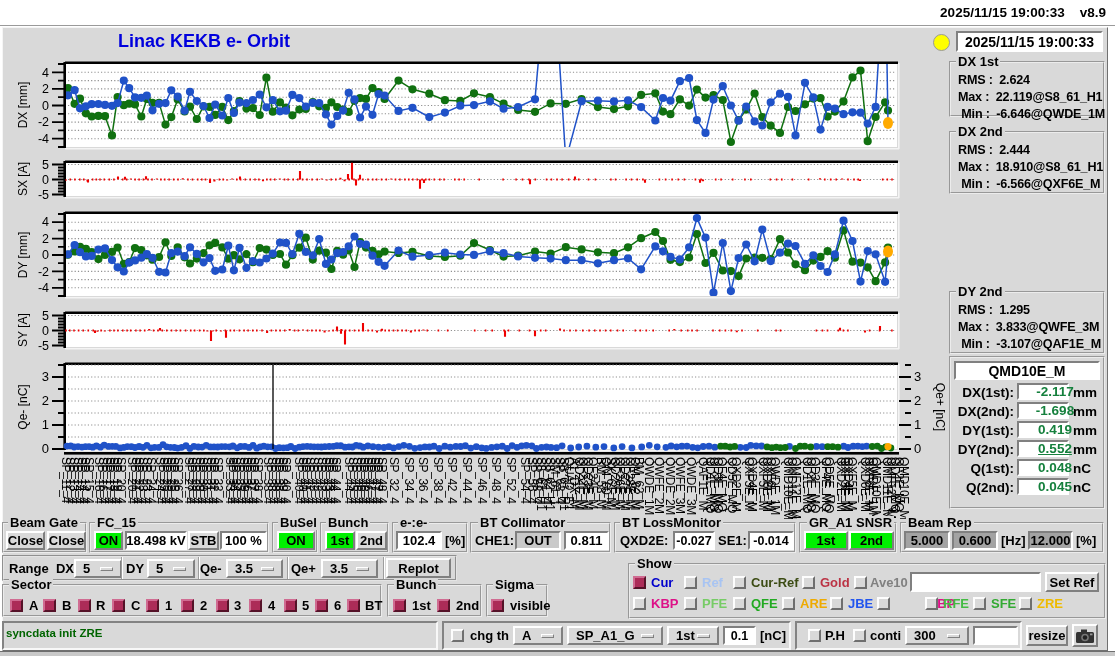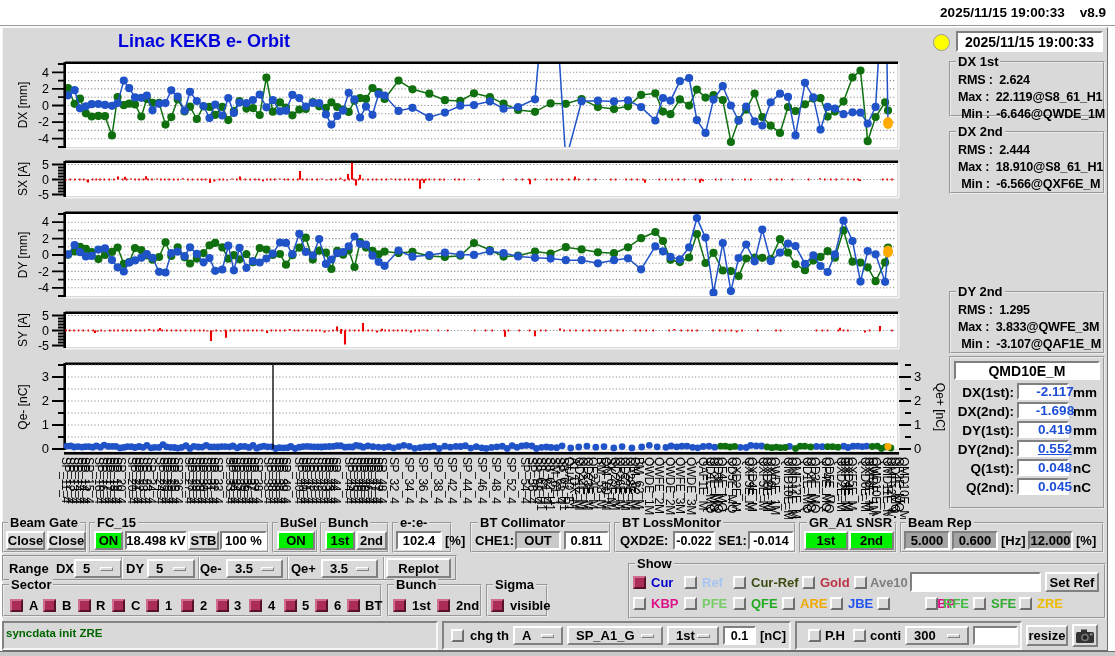--- a/index.html
+++ b/index.html
@@ -13,21 +13,21 @@
 .btn{position:absolute;display:flex;align-items:center;justify-content:center;font-weight:bold;font-size:13px;color:#000;white-space:nowrap;}
 .green{background:#00f000;}
 .pink{background:#a3a3a3;}
 .lbl{position:absolute;font-weight:bold;font-size:13px;color:#000;white-space:nowrap;line-height:15px;}
 .opt{position:absolute;background:#d9d9d9;border-top:2px solid #fff;border-left:2px solid #fff;border-bottom:2px solid #808080;border-right:2px solid #808080;font-weight:bold;font-size:13px;display:flex;align-items:center;}
 .opt .t{padding-left:7px;flex:1;}
 .opt .m{width:13px;height:4px;margin-right:7px;background:#d9d9d9;border-top:1.5px solid #fff;border-left:1.5px solid #fff;border-bottom:1.5px solid #808080;border-right:1.5px solid #808080;}
 .chk{position:absolute;width:13px;height:13px;border-top:2px solid #fdfdfd;border-left:2px solid #fdfdfd;border-bottom:2px solid #6f6f6f;border-right:2px solid #6f6f6f;background:#d9d9d9;}
 .chk.on{background:#ac2c58;border-top-color:#d06c92;border-left-color:#d06c92;border-bottom-color:#551228;border-right-color:#551228;}
 .spanel{position:absolute;border-top:2px solid #838383;border-left:2px solid #838383;border-bottom:2px solid #f8f8f8;border-right:2px solid #f8f8f8;}
-.red{color:#1d4ed8;padding-left:24px;}
+.red{color:#15803d;padding-left:24px;}
 </style></head><body>
 <div id="root">
 <div class="abs b" style="right:9px;top:5px;font-size:13.5px;">2025/11/15 19:00:33&nbsp;&nbsp;&nbsp;&nbsp;v8.9</div>
 <div class="abs" style="left:0;top:25px;width:1115px;height:1px;background:#9a9a9a;"></div>
 <div id="main"></div>
 <div class="abs b" style="left:118px;top:31px;font-size:18px;color:#0000dd;">Linac KEKB e- Orbit</div>
 <div class="abs" style="left:0;top:27px;width:945px;height:492px;"><svg width="945" height="492" viewBox="0 0 945 492" font-family="Liberation Sans, sans-serif" fill="#000">
 <defs>
 <clipPath id="c1">
             <rect x="66" y="37" width="831" height="83"></rect>
@@ -313,35 +313,35 @@
     </div>
 <div class="grp" style="left:272px;top:522px;width:46px;height:31px;">
       <div class="grplab" style="left:4px;">BuSel</div>
       <div class="btn raised green" style="left:3px;top:7px;width:38px;height:19px;">ON</div>
     </div>
 <div class="grp" style="left:320px;top:522px;width:69px;height:31px;">
       <div class="grplab" style="left:4px;">Bunch</div>
       <div class="btn raised green" style="left:3px;top:7px;width:30px;height:19px;">1st</div>
       <div class="btn raised" style="left:34px;top:7px;width:31px;height:19px;">2nd</div>
     </div>
-<div class="grp" style="left:392px;top:522px;width:60px;height:31px;">
+<div class="grp" style="left:392px;top:522px;width:76px;height:31px;">
       <div class="grplab" style="left:4px;">e-:e-</div>
       <div class="btn sunken" style="left:2px;top:7px;width:46px;height:19px;">102.4</div>
       <div class="lbl" style="left:51px;top:9px;">[%]</div>
     </div>
 <div class="grp" style="left:470px;top:522px;width:141px;height:31px;">
       <div class="grplab" style="left:6px;">BT Collimator</div>
       <div class="lbl" style="left:3px;top:9px;">CHE1:</div>
       <div class="btn sunken" style="left:43px;top:7px;width:46px;height:19px;background:#c9c9c9;">OUT</div>
       <div class="btn sunken" style="left:92px;top:7px;width:45px;height:19px;">0.811</div>
     </div>
 <div class="grp" style="left:614px;top:522px;width:182px;height:31px;">
       <div class="grplab" style="left:4px;">BT LossMonitor</div>
       <div class="lbl" style="left:4px;top:9px;">QXD2E:</div>
-      <div class="btn sunken" style="left:57px;top:7px;width:42px;height:19px;font-size:12.5px;">-0.022</div>
+      <div class="btn sunken" style="left:57px;top:7px;width:42px;height:19px;font-size:12.5px;">-0.027</div>
       <div class="lbl" style="left:102px;top:9px;">SE1:</div>
       <div class="btn sunken" style="left:132px;top:7px;width:46px;height:19px;font-size:12.5px;">-0.014</div>
     </div>
 <div class="grp" style="left:799px;top:522px;width:98px;height:31px;">
       <div class="grplab" style="left:6px;">GR_A1 SNSR</div>
       <div class="btn raised green" style="left:3px;top:7px;width:44px;height:19px;">1st</div>
       <div class="btn raised green" style="left:48px;top:7px;width:45px;height:19px;">2nd</div>
     </div>
 <div class="grp" style="left:900px;top:522px;width:204px;height:31px;">
       <div class="grplab" style="left:4px;">Beam Rep</div>

